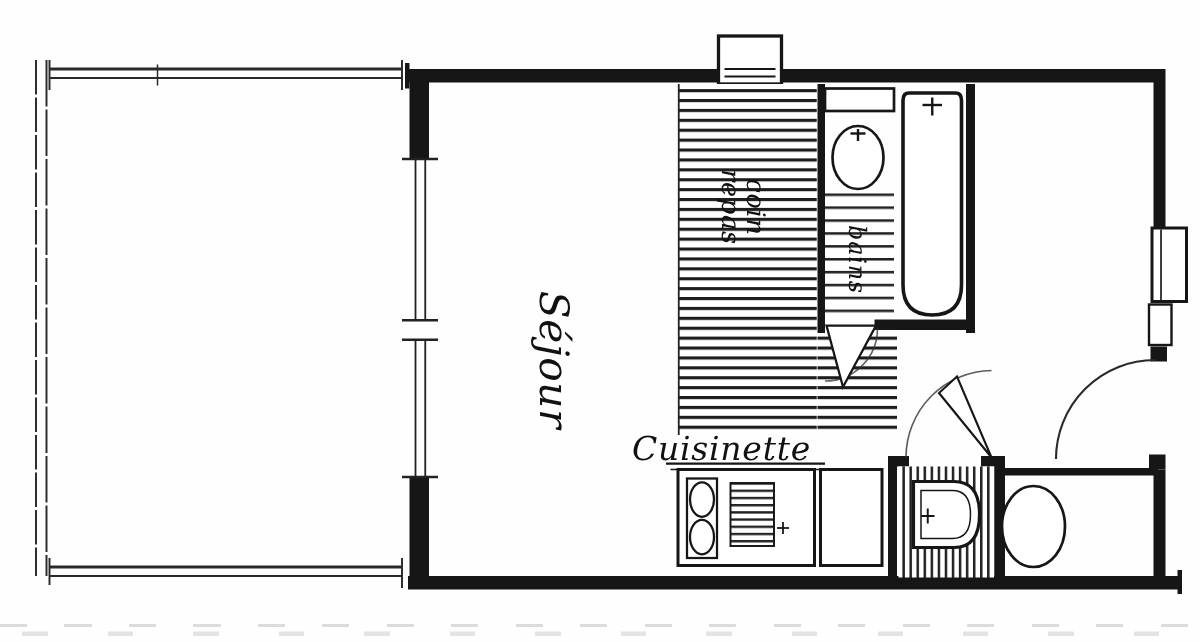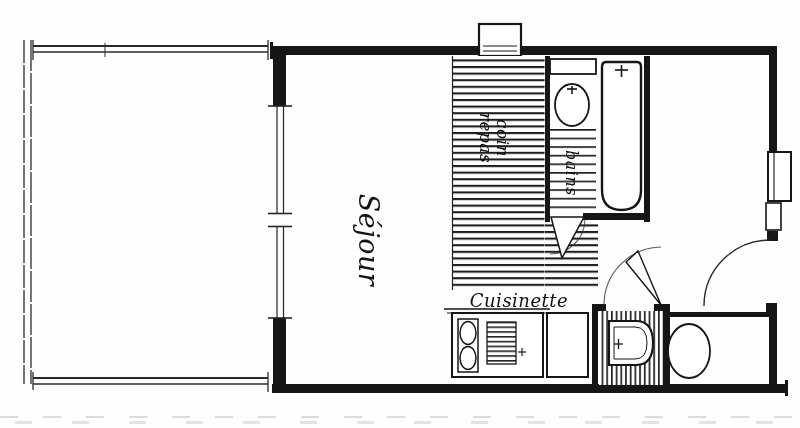--- a/index.html
+++ b/index.html
@@ -10,21 +10,21 @@
   .room-label{
     position:absolute;color:#111;font-style:italic;line-height:1.02;
     white-space:pre-line;text-align:center;letter-spacing:.5px;
     transform-origin:center center;user-select:none;
   }
   .rot{transform:translate(-50%,-50%) rotate(90deg);}
   .norot{transform:translate(-50%,-50%);}
   #sejour-label{left:368px;top:240px;font-size:27px;}
   #coinrepas-label{left:494px;top:138px;font-size:17px;width:62px;}
   #bains-label{left:571px;top:173px;font-size:16px;}
-  #cuisinette-label{left:519px;top:301px;font-size:18px;}
+  #cuisinette-label{left:481px;top:301px;font-size:22px;}
   .scan-noise-1{
     position:absolute;left:0;top:416px;width:800px;height:2px;opacity:.5;
     background:repeating-linear-gradient(90deg,#b9b9b9 0 18px,transparent 18px 43px);
   }
   .scan-noise-2{
     position:absolute;left:6px;top:421px;width:794px;height:3px;opacity:.45;
     background:repeating-linear-gradient(90deg,transparent 0 9px,#c2c2c2 9px 26px,transparent 26px 57px);
   }
   svg{position:absolute;left:0;top:0;}
 </style>

